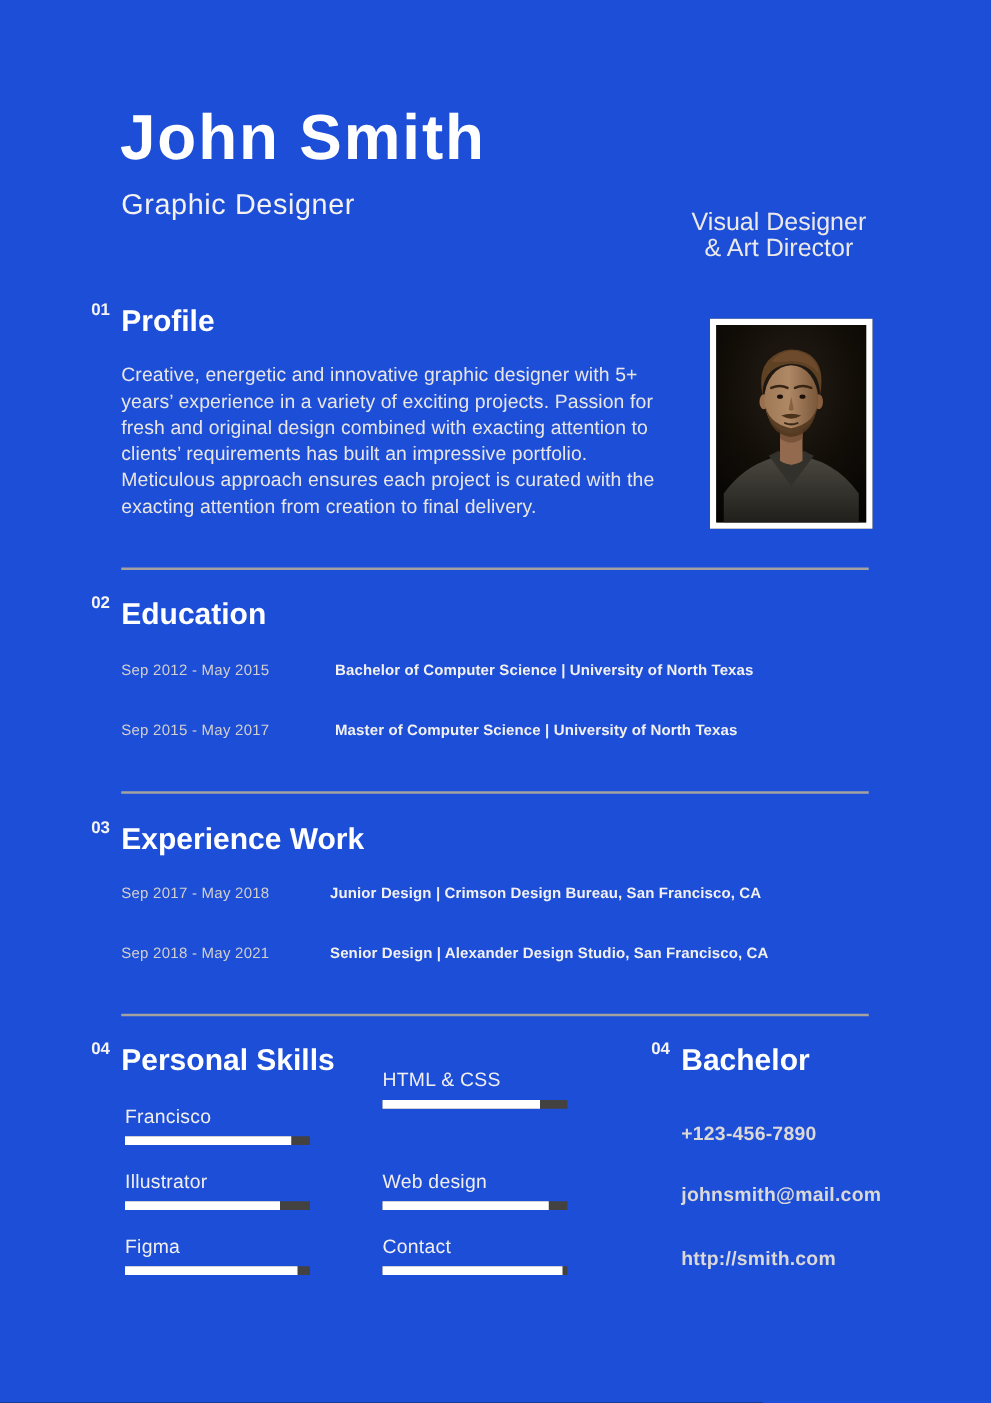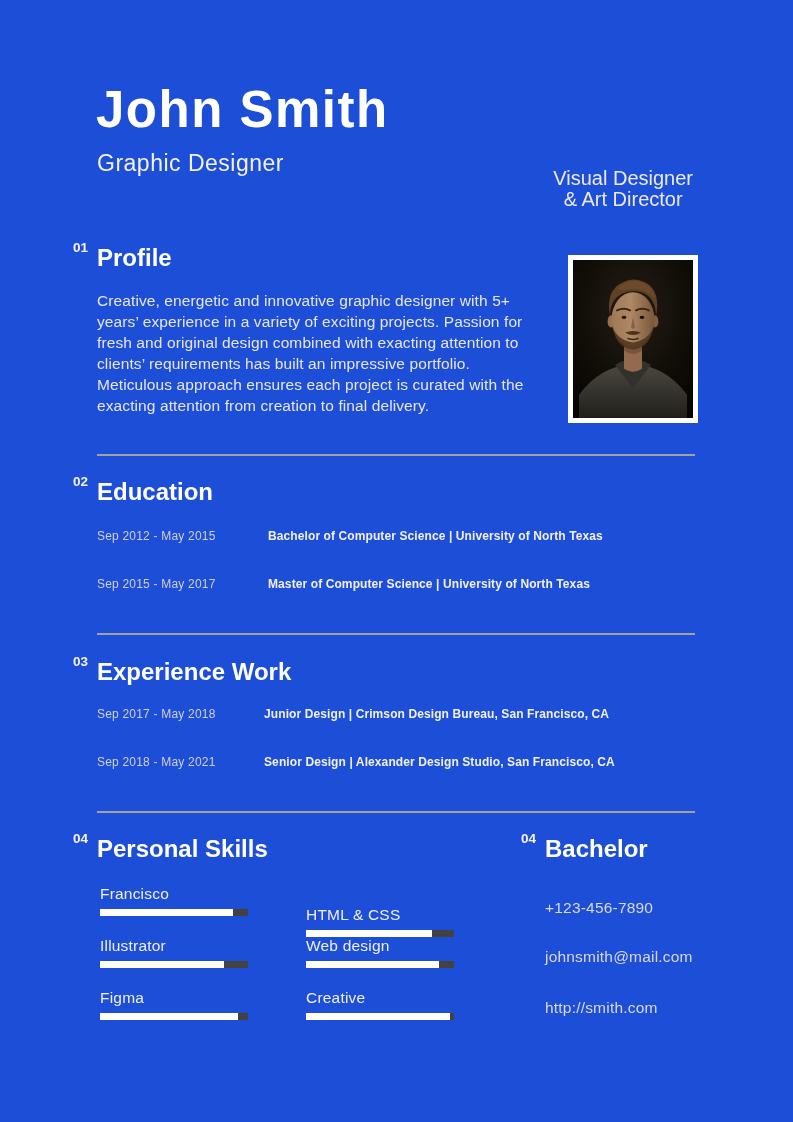--- a/index.html
+++ b/index.html
@@ -77,21 +77,21 @@
     font-size:15.5px; font-weight:500; color:#f0efee; letter-spacing:0.2px;
     white-space:nowrap;
   }
   .skill-track {
     margin-top:6px; width:148px; height:7px; background:#444241;
   }
   .skill-fill { height:100%; background:#ffffff; }
   
   .contact-item {
     position:absolute; left:545px;
-    font-size:15.5px; font-weight:400; color:#dbd9d7; letter-spacing:0.2px;
+    font-size:15.5px; font-weight:700; color:#dbd9d7; letter-spacing:0.2px;
     white-space:nowrap;
   }
 </style>
 </head>
 <body>
 
 <div id="page">
 
   <div class="name">John Smith</div>
   <div class="role">Graphic Designer</div>
@@ -204,34 +204,34 @@
     <div class="skill-track">
         <div class="skill-fill" style="width: 93%;"></div>
       </div>
   </div>
   <div class="skill" style="left:100px; top:937px;">
     <div class="skill-label">Illustrator</div>
     <div class="skill-track">
         <div class="skill-fill" style="width: 84%;"></div>
       </div>
   </div>
-  <div class="skill" style="left:306px; top:906px;">
+  <div class="skill" style="left:306px; top:856px;">
     <div class="skill-label">HTML &amp; CSS</div>
     <div class="skill-track">
         <div class="skill-fill" style="width: 85%;"></div>
       </div>
   </div>
   <div class="skill" style="left:306px; top:937px;">
     <div class="skill-label">Web design</div>
     <div class="skill-track">
         <div class="skill-fill" style="width: 90%;"></div>
       </div>
   </div>
   <div class="skill" style="left:306px; top:989px;">
-    <div class="skill-label">Creative</div>
+    <div class="skill-label">Contact</div>
     <div class="skill-track">
         <div class="skill-fill" style="width: 97%;"></div>
       </div>
   </div>
 
   <div class="sec-title" style="left:545px; top:835px;">
     <span class="sec-num">04</span>
     <span>Bachelor</span>
   </div>
   <div class="contact-item" style="top:899px;">+123-456-7890</div>

